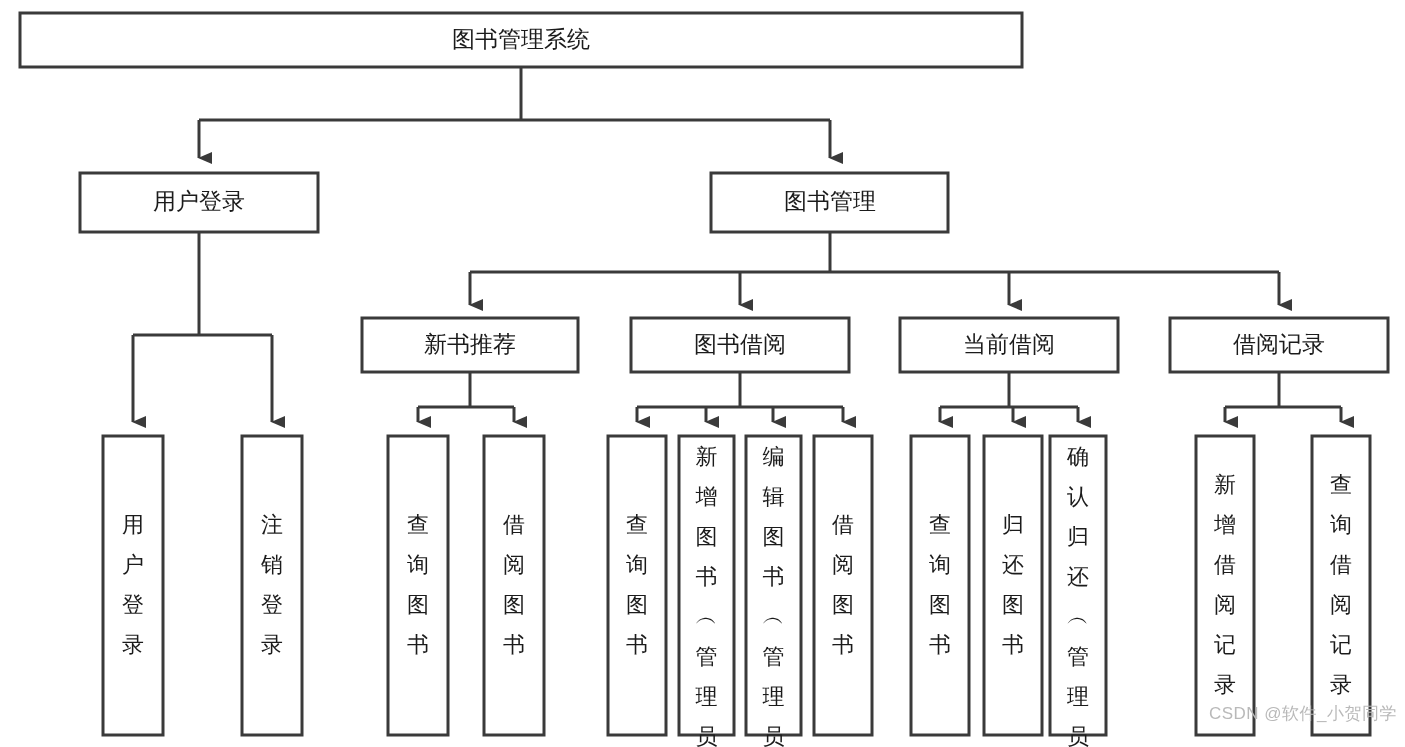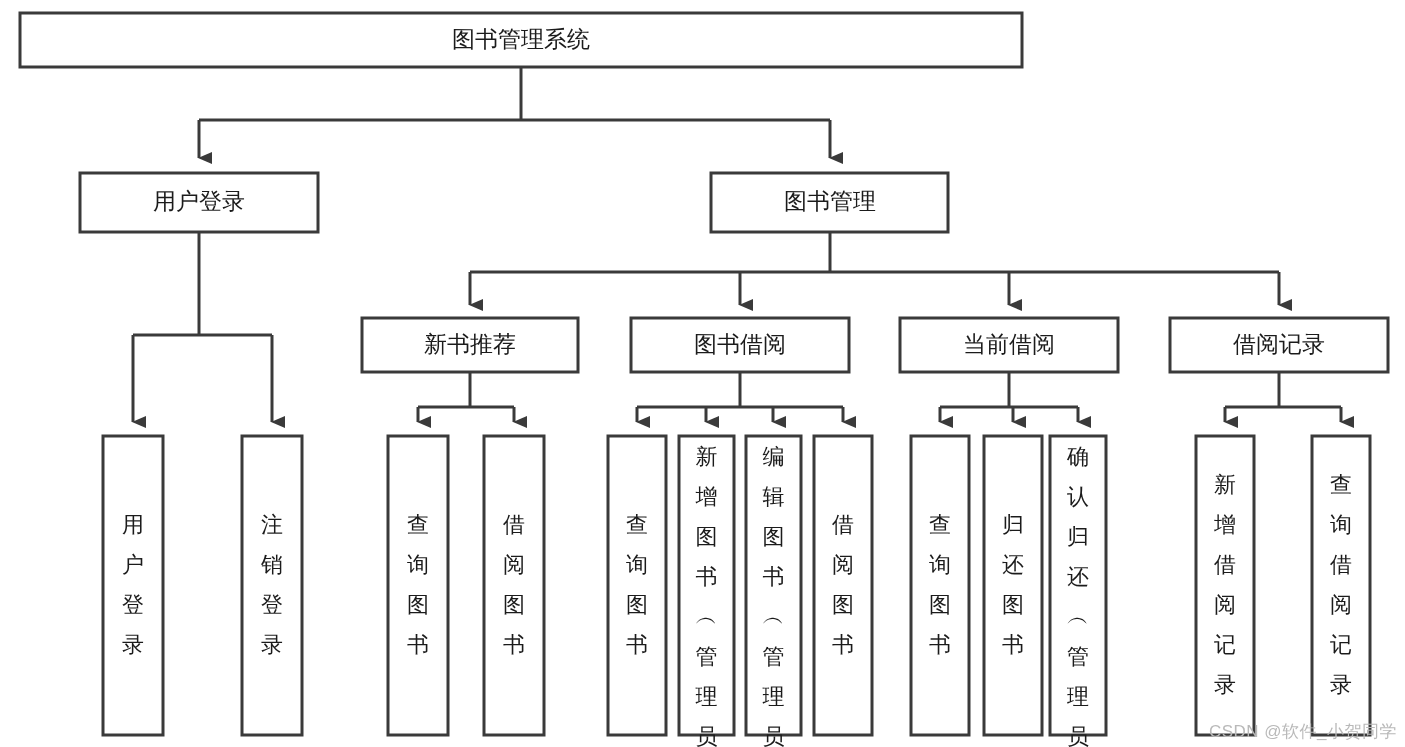--- a/index.html
+++ b/index.html
@@ -39,21 +39,21 @@
     dominant-baseline:middle;
     white-space:pre;
   }
   .node-label.vert{
     font-size:22px;
     text-anchor:middle;
   }
   .watermark{
     position:absolute;
     right:8px;
-    bottom:4px;
+    bottom:22px;
     font-family:"Liberation Sans","DejaVu Sans",sans-serif;
     font-size:17px;
     color:#b9b9b9;
     letter-spacing:0.5px;
     user-select:none;
     pointer-events:none;
   }
 </style>
 </head>
 <body>

